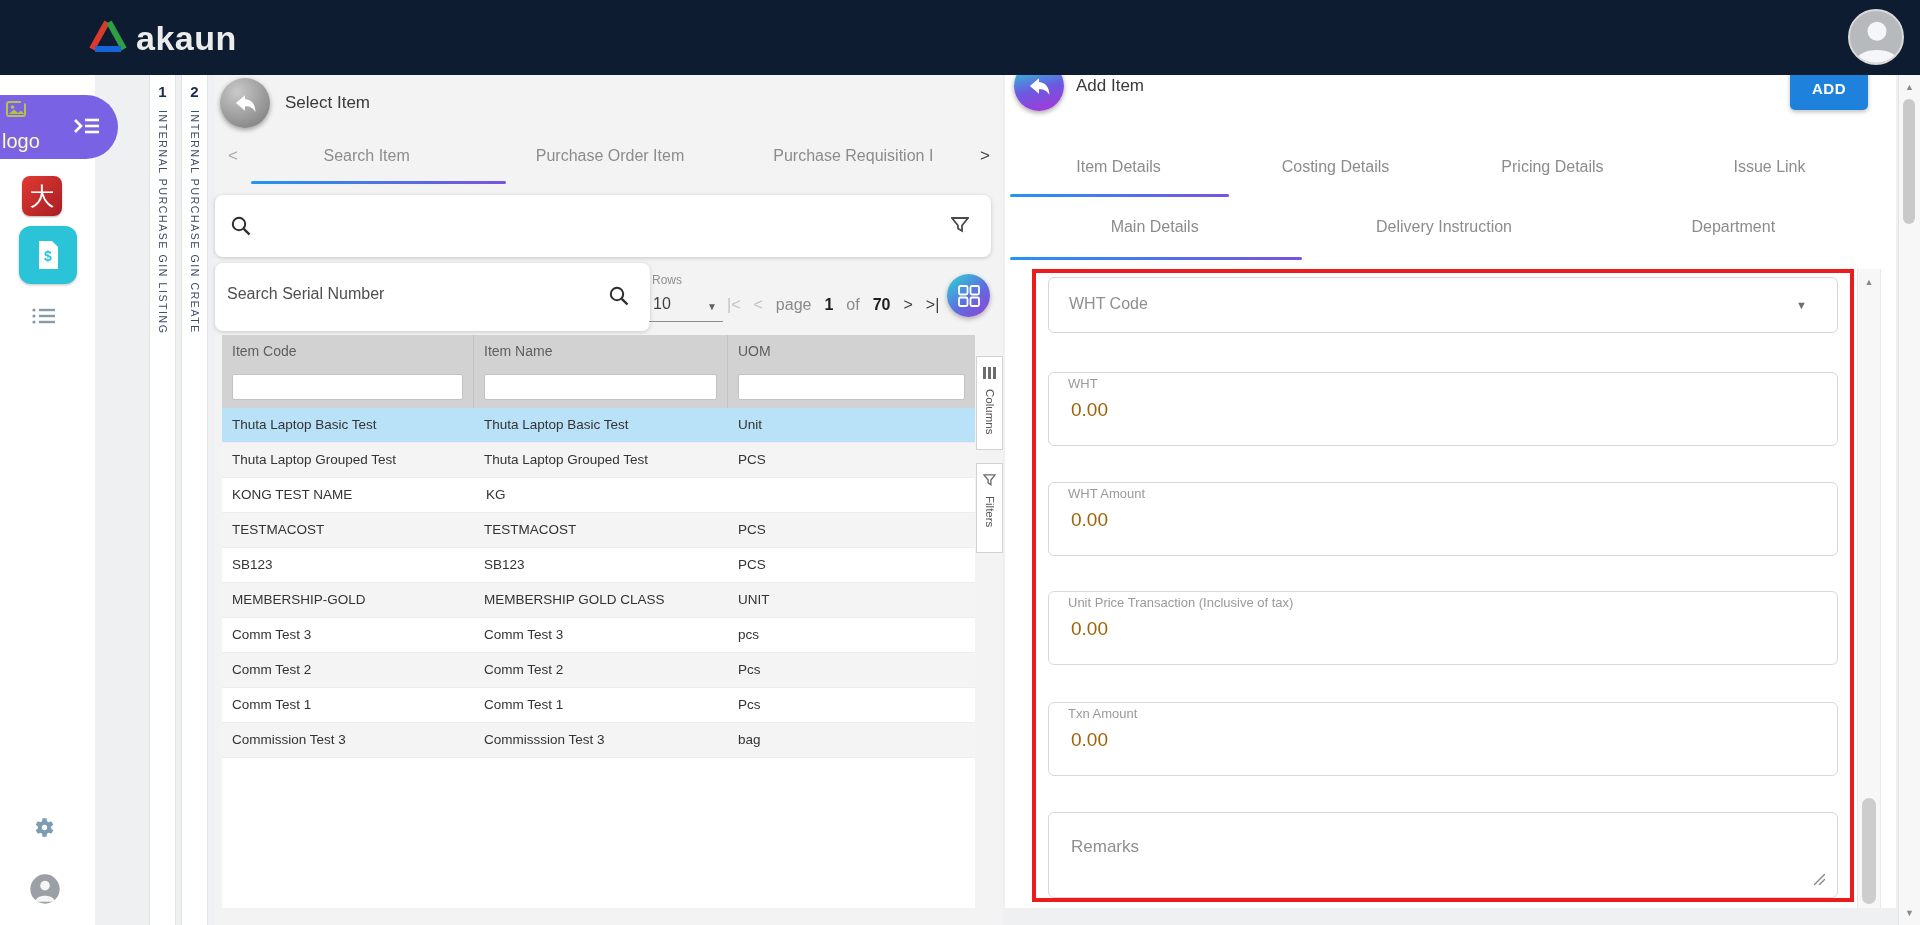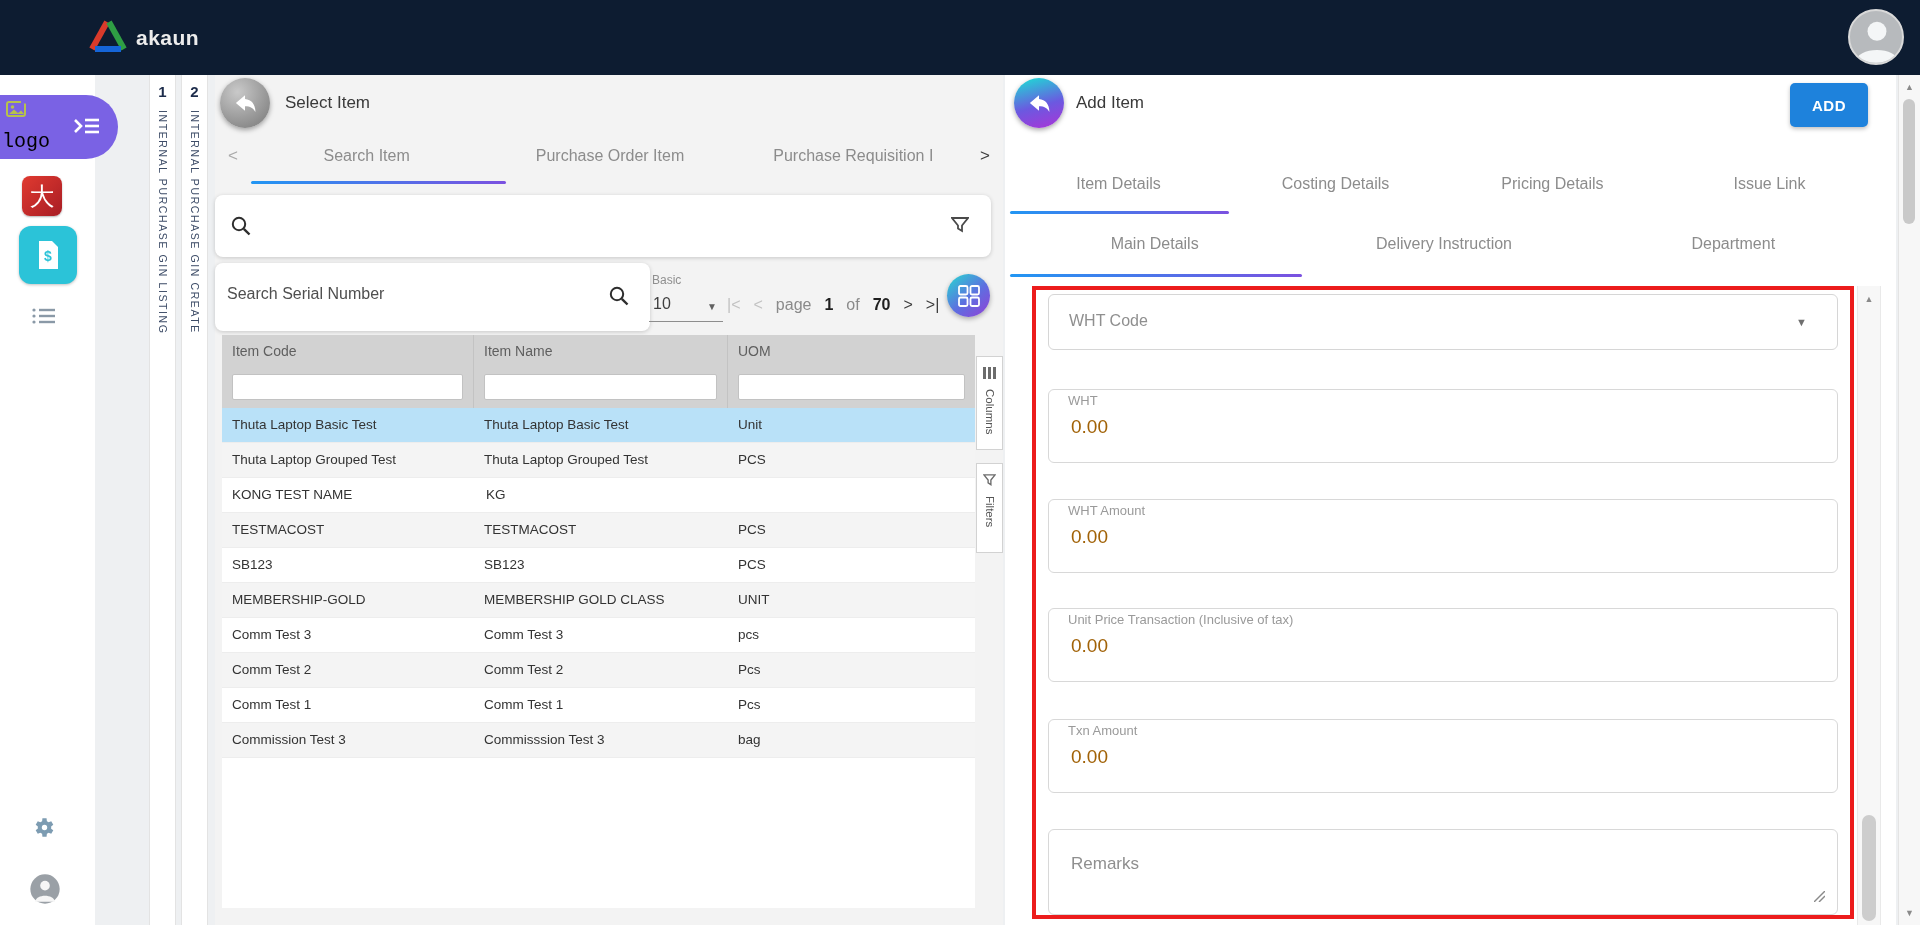--- a/index.html
+++ b/index.html
@@ -8,29 +8,29 @@
     font-family:"Liberation Sans", sans-serif;
     background:#eef0f2;
     position:relative;
     overflow:hidden;
     color:#333;
   }
 
   
   .header { position:absolute; top:0; left:0; width:1920px; height:75px; background:#0d1c31; z-index:20; }
   .brand { position:absolute; left:88px; top:18px; display:flex; align-items:center; gap:8px; }
-  .brand-text { color:#ececec; font-size:21px; font-weight:bold; letter-spacing:.5px; }
+  .brand-text { color:#ececec; font-size:34px; font-weight:bold; letter-spacing:.5px; }
   .header-avatar { position:absolute; right:16px; top:9px; width:56px; height:56px; border-radius:50%;
     background:#b7babd; border:2px solid #d9d9d9; overflow:hidden; }
 
   
   .sidebar { position:absolute; left:0; top:75px; width:95px; height:850px; background:#ffffff; z-index:10; }
   .logo-pill { position:absolute; left:0; top:20px; width:118px; height:64px; background:#7a62e4;
     border-radius:0 32px 32px 0; z-index:12; }
-  .logo-pill .logo-txt { position:absolute; left:2px; bottom:6px; color:#000000; font-size:20px;font-family:Liberation Mono, monospace; }
+  .logo-pill .logo-txt { position:absolute; left:2px; bottom:6px; color:#fef9c3; font-size:20px; }
   .logo-pill .broken-img { position:absolute; left:6px; top:6px; }
   .logo-pill .menu-ic { position:absolute; right:16px; top:18px; }
   .app-red { position:absolute; left:22px; top:101px; width:40px; height:40px; border-radius:8px;
     background:linear-gradient(135deg,#e03a30,#a81d24); color:#fff; font-size:25px;
     display:flex; align-items:center; justify-content:center; box-shadow:0 1px 2px rgba(0,0,0,.3); }
   .app-cyan { position:absolute; left:19px; top:151px; width:58px; height:58px; border-radius:12px;
     background:#2bc3d8; display:flex; align-items:center; justify-content:center; box-shadow:0 1px 3px rgba(0,0,0,.25); }
   .list-ic { position:absolute; left:32px; top:232px; }
   .gear-ic { position:absolute; left:31px; top:738px; }
   .person-ic { position:absolute; left:29px; top:798px; }
@@ -99,21 +99,21 @@
   .trow.sel { background:#b9e1f8; }
 
   
   .side-tool { position:absolute; left:761px; width:27px; background:#fff; border:1px solid #d2d2d2;
     display:flex; flex-direction:column; align-items:center; gap:6px; padding-top:8px; }
   #tool-columns { top:281px; height:94px; }
   #tool-filters { top:388px; height:90px; }
   .side-tool .vtxt { writing-mode:vertical-rl; font-size:11.5px; color:#555; }
 
   
-  .right { position:absolute; left:1005px; top:75px; width:891px; height:850px; background:#fff; }
+  .right { position:absolute; left:1005px; top:58px; width:891px; height:850px; background:#fff; }
   .right .back { position:absolute; left:9px; top:3px;
     background:linear-gradient(165deg,#25cfd6 8%,#6b59e0 55%,#a438d8 95%); }
   .right .panel-title { left:71px; top:18px; }
   .add-btn { position:absolute; left:785px; top:8px; width:78px; height:44px; background:#1e82dc; border:none;
     border-radius:5px; color:#fff; font-size:15px; font-weight:bold; letter-spacing:.5px;
     font-family:inherit; box-shadow:0 2px 4px rgba(0,0,0,.25); cursor:pointer; }
   .rtabs { position:absolute; left:5px; width:868px; display:flex; }
   #rtabs1 { top:100px; } #rtabs2 { top:160px; }
   #runder1 { left:5px; top:136px; width:219px; }
   #runder2 { left:5px; top:199px; width:292px; }
@@ -266,21 +266,21 @@
   <div class="card serial-card">
     <input type="text" placeholder="Search Serial Number" style="">
     <span class="serial-search-ic">
       <svg width="22" height="22" viewBox="0 0 22 22">
         <circle cx="9" cy="9" r="6.2" fill="none" stroke="#2d2d2d" stroke-width="2"></circle>
         <line x1="13.8" y1="13.8" x2="19.5" y2="19.5" stroke="#2d2d2d" stroke-width="2.4"></line>
       </svg>
     </span>
   </div>
 
-  <div class="rows-label">Basic</div>
+  <div class="rows-label">Rows</div>
   <div class="rows-value">10</div>
   <span class="rows-caret">▼</span>
   <div class="rows-underline"></div>
 
   <div class="pager">
     <span class="pg-dis">|&lt;</span>
     <span class="pg-dis">&lt;</span>
     <span class="pg-word">page</span>
     <span class="pg-num">1</span>
     <span class="pg-word">of</span>

